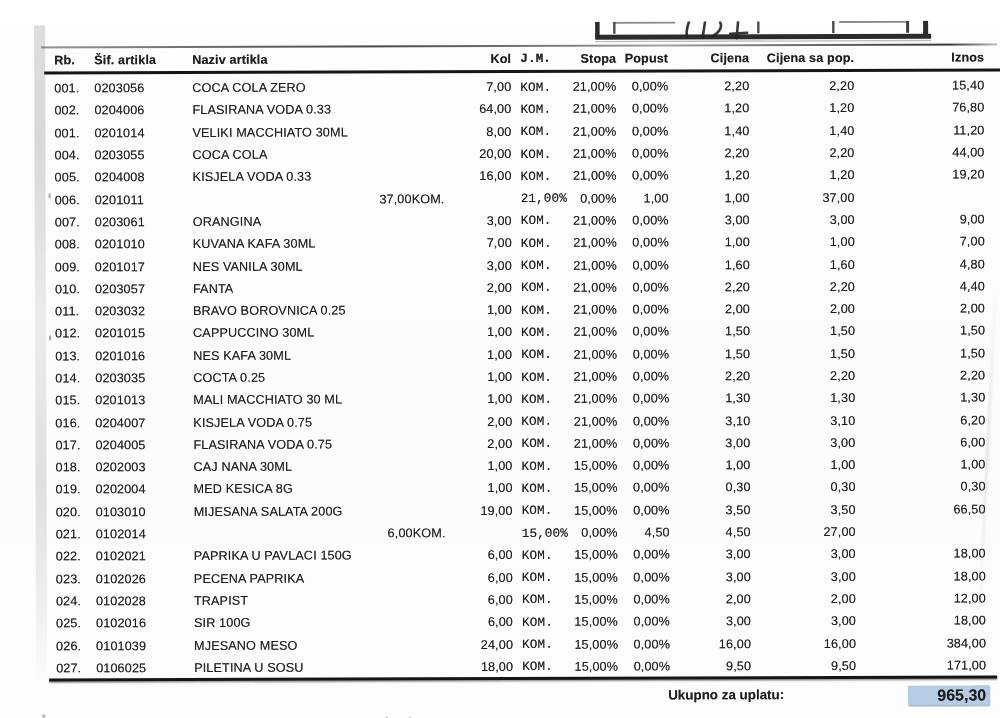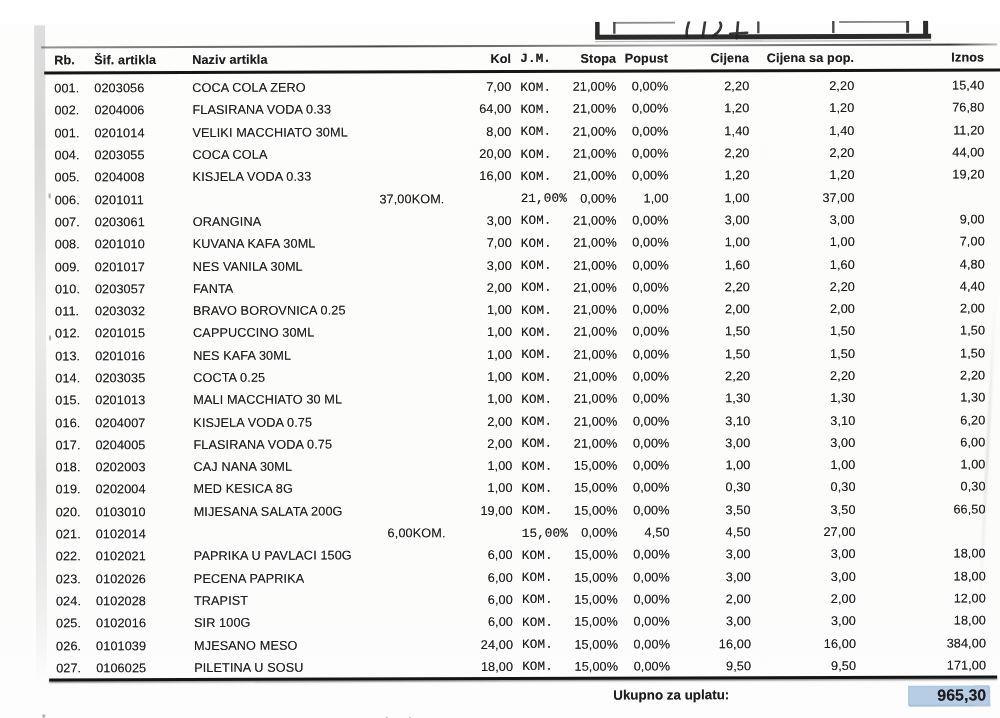--- a/index.html
+++ b/index.html
@@ -71,22 +71,22 @@
   }
   .tbody{position:absolute;left:45px;top:52px;width:950px;}
   .trow{height:22.3px;font-size:12.7px;letter-spacing:.1px;}
   .cell{white-space:nowrap;overflow:visible;}
   .l{text-align:left;}
   .r{text-align:right;}
   .grid > :nth-child(5){padding-left:9px;font-family:Liberation Mono, monospace;}
 
   
   .total-line{
-    position:absolute;top:664px;left:612px;width:215px;
-    font-weight:bold;font-size:13.4px;
+    position:absolute;top:664px;left:568px;width:215px;
+    font-weight:bold;font-size:13.4px;text-align:right;
   }
   .total-value{
     position:absolute;top:663px;left:907px;width:78px;height:20px;
     background:#b7cde6;
     box-shadow:1px 1px 0 rgba(120,150,185,.55), inset 0 0 2px rgba(90,120,160,.35);
     font-weight:bold;font-size:16px;text-align:right;
     line-height:20px;padding-right:3px;
   }
   .words-line{
     position:absolute;top:691px;left:75px;

